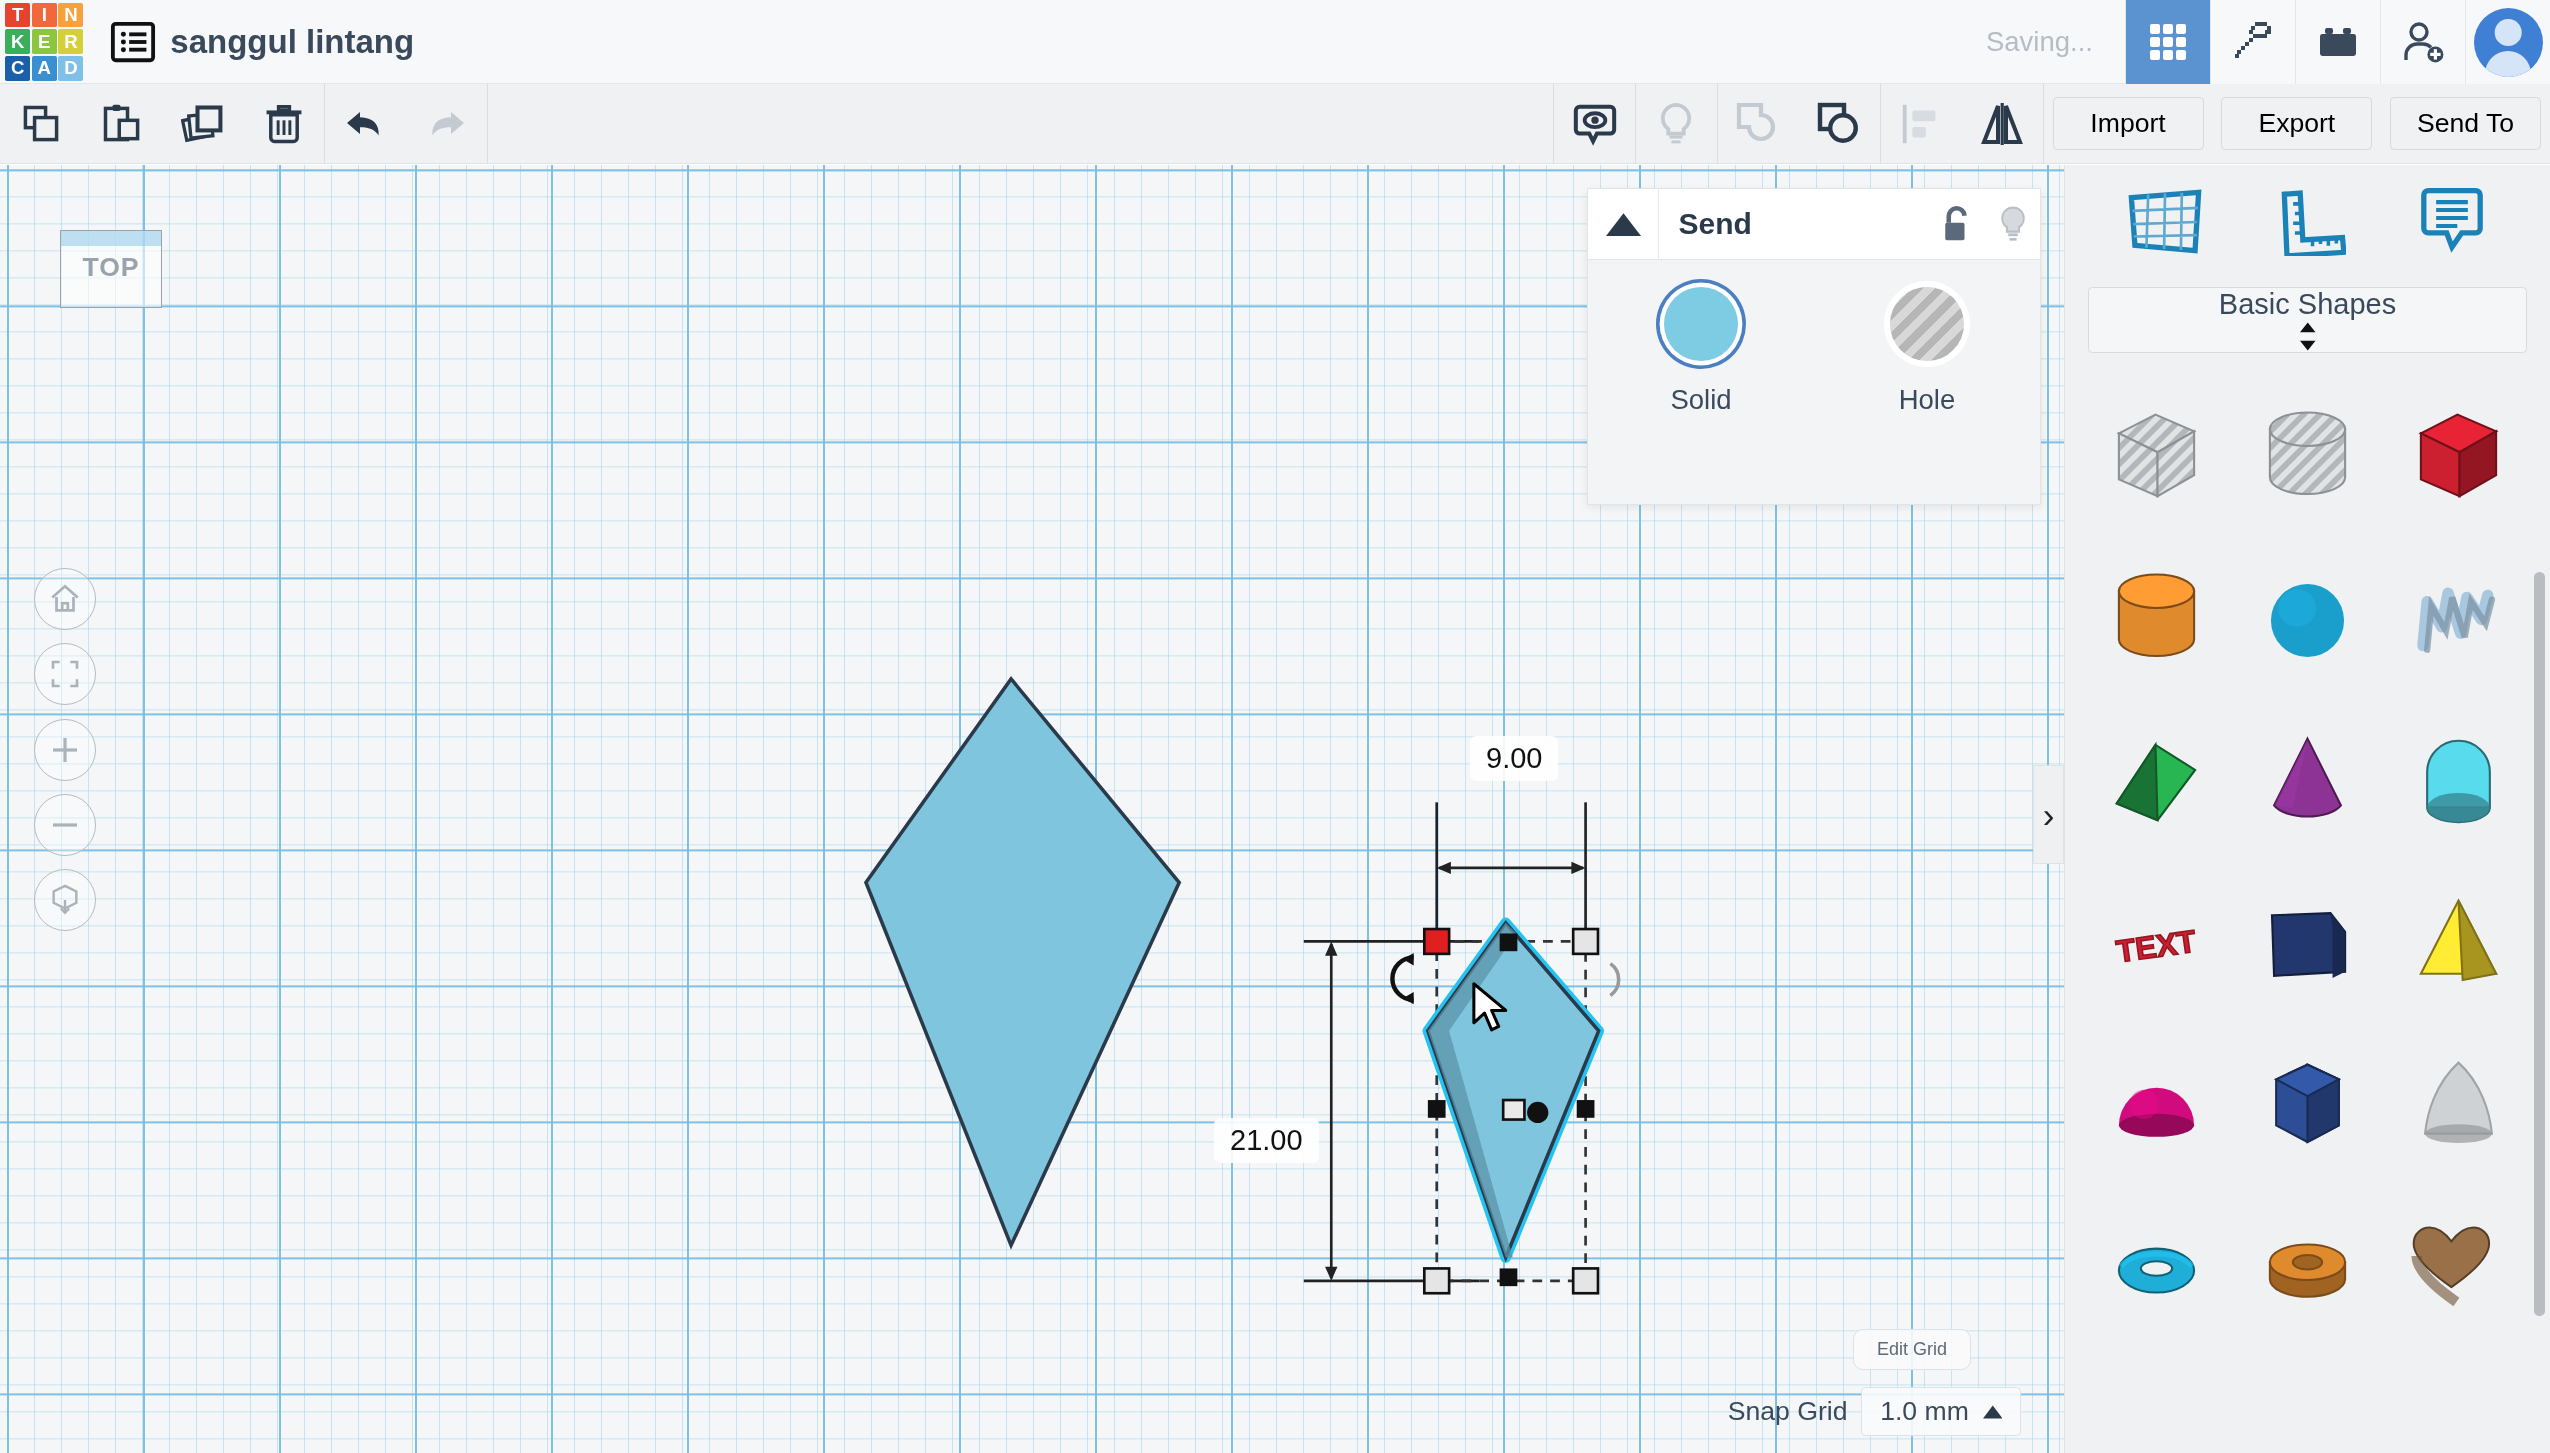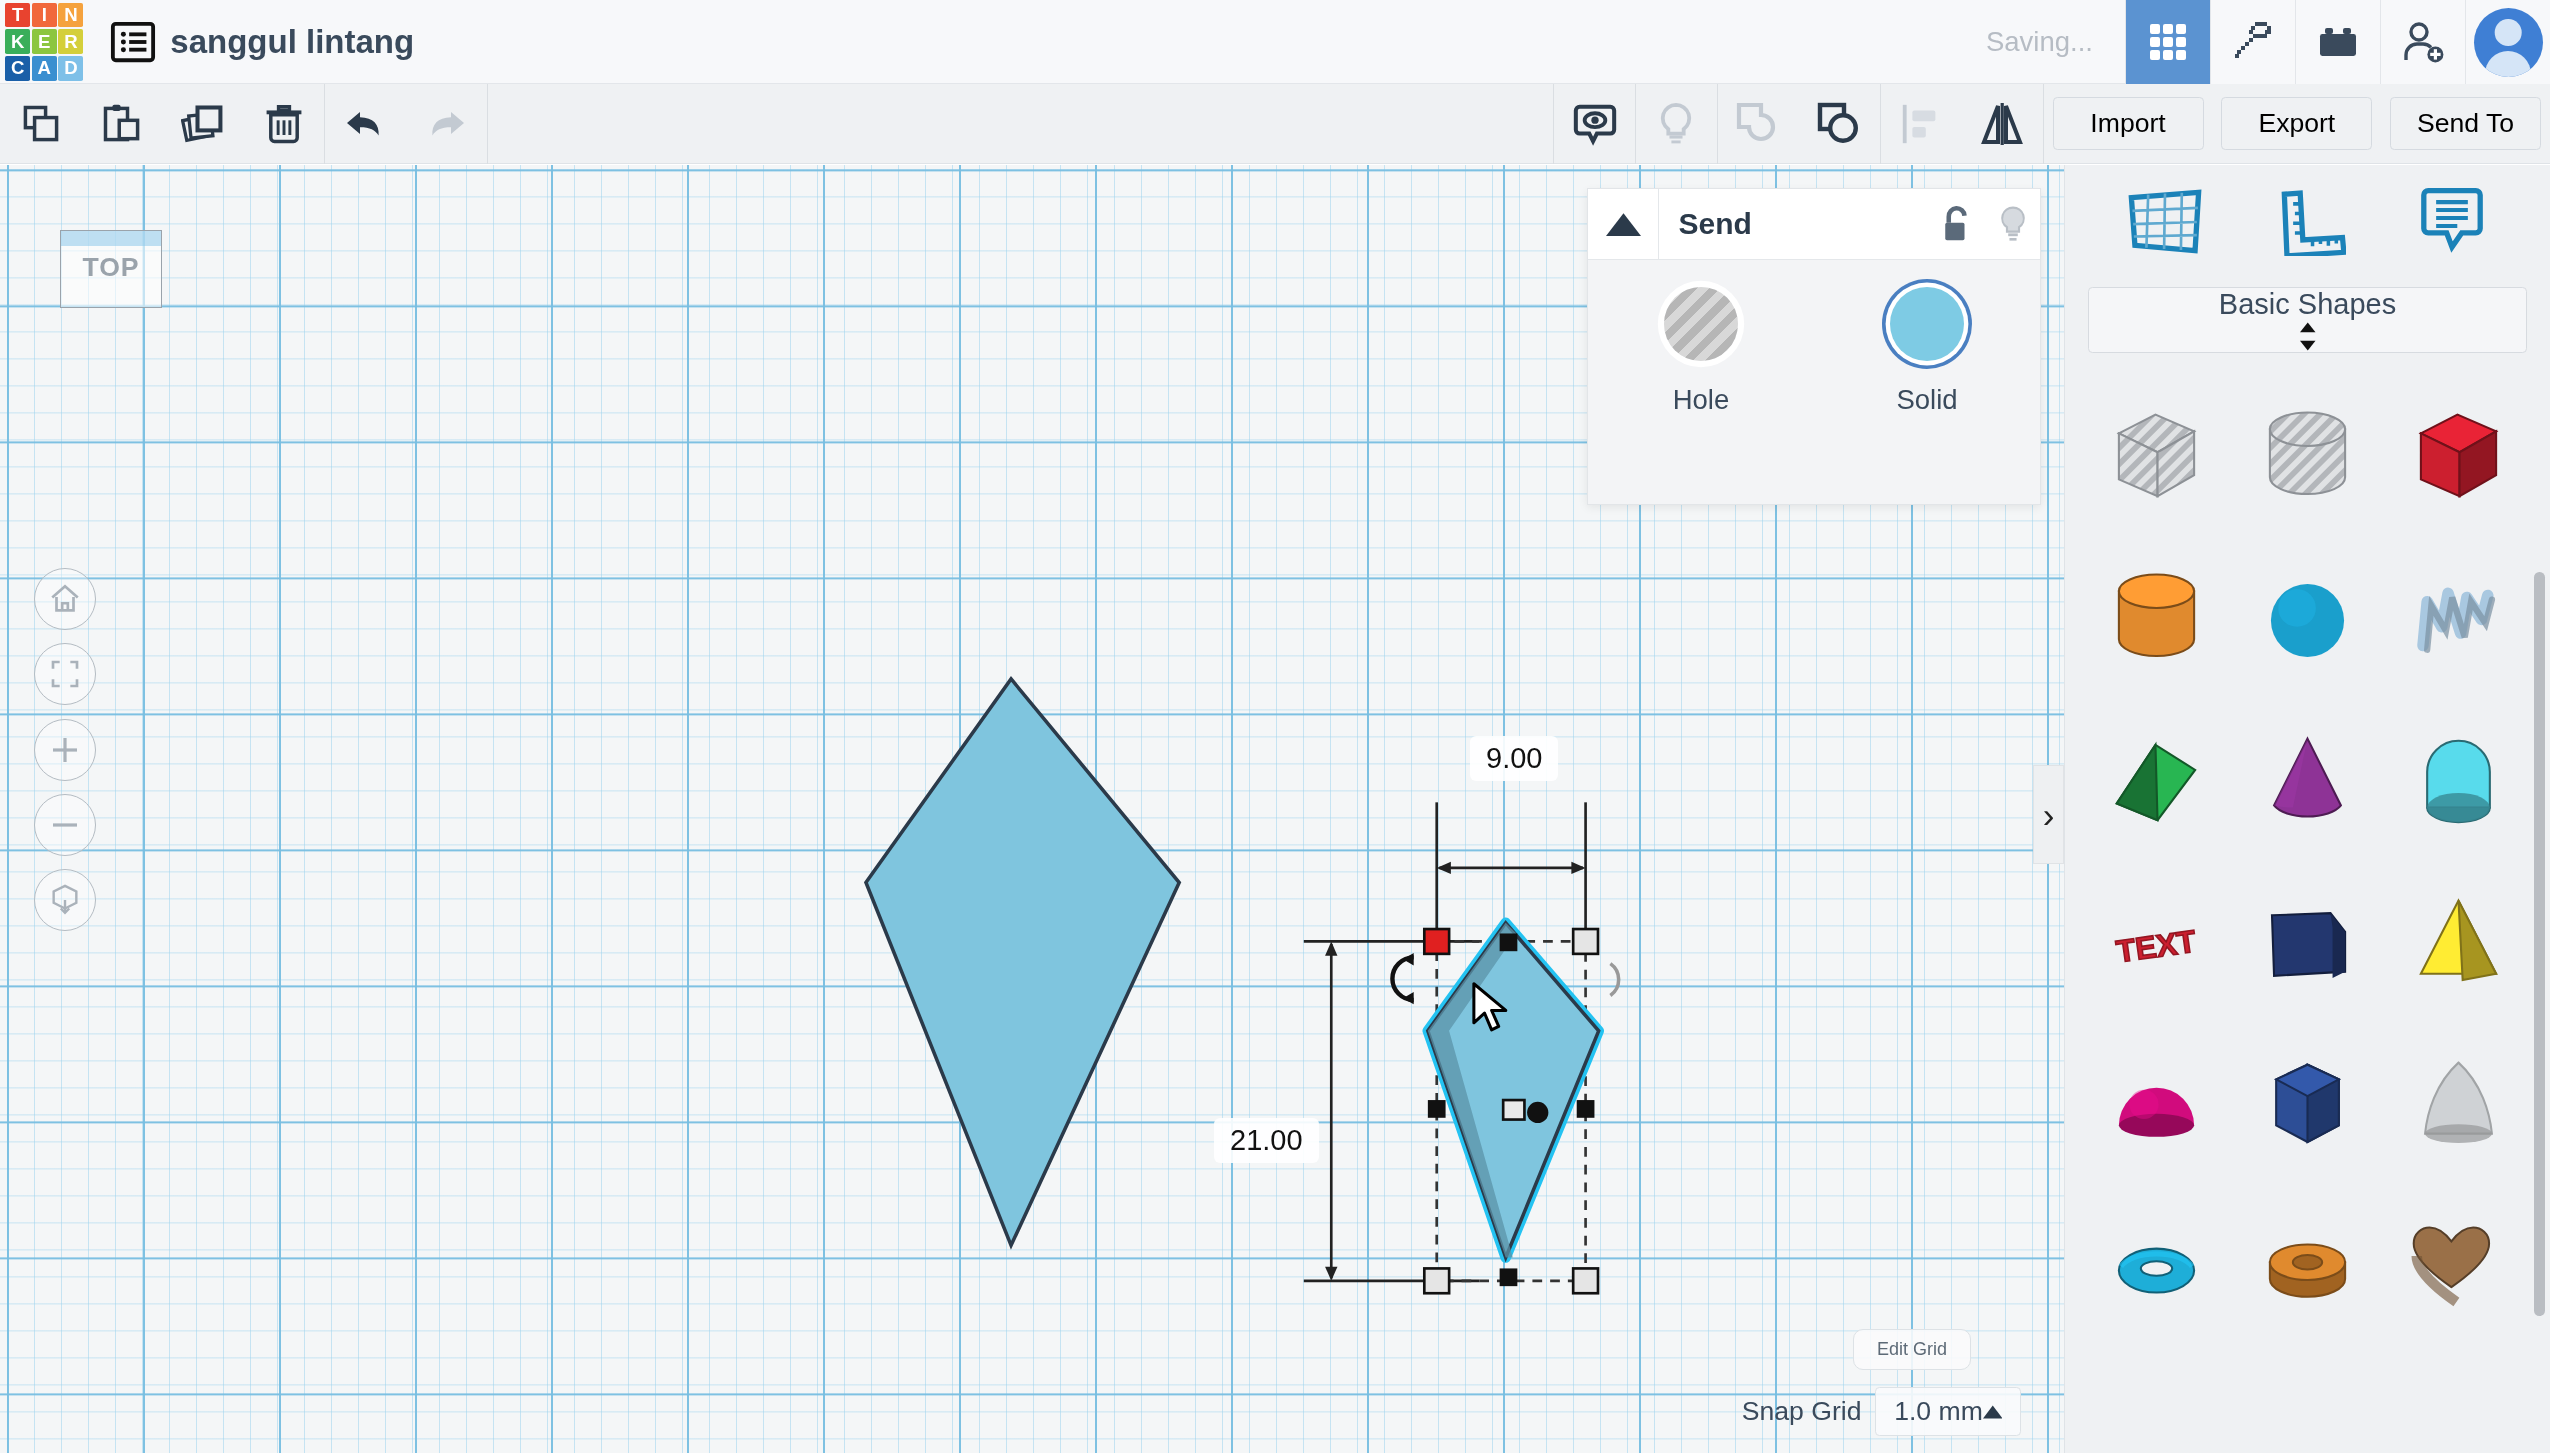--- a/index.html
+++ b/index.html
@@ -132,21 +132,21 @@
     padding: 8.9px 23px; font-size: 18px; color: #5d6a77; cursor: pointer; margin-left: 8px;
   }
   .snap-row {
     position: absolute; right: 43px; bottom: 17.7px;
     display: flex; align-items: center; gap: 14px;
   }
   .snap-label { font-size: 26.6px; color: #3a4a5c; }
   .snap-select {
     background: rgba(250,251,252,.9); border: 0.9px solid #dde2e6; border-radius: 4.4px;
     padding: 8px 17.7px; font-size: 26.6px; color: #3a4a5c; cursor: pointer;
-    display: flex; align-items: center; 
+    display: flex; align-items: center; gap: 14px;
   }
 
   
   .shape-panel {
     position: absolute; left: 1587px; top: 188px; width: 454px; height: 317px;
     background: #f3f4f6; border: 0.9px solid #e2e5e8;
     box-shadow: 0 2.7px 8.9px rgba(0,0,0,.08);
   }
   .sp-header {
     height: 71px; background: #fff; display: flex; align-items: center;
@@ -526,26 +526,26 @@
       <div class="sp-hdr-icon">
         <svg width="32" height="39" viewBox="0 0 18 22">
           <path d="M9 1.5a6 6 0 0 0-3.4 11V15h6.8v-2.5A6 6 0 0 0 9 1.5z" fill="#d6dadf" stroke="#b9bfc6" stroke-width="1.2"></path>
           <rect x="6.3" y="16" width="5.4" height="1.6" fill="#b9bfc6"></rect>
           <rect x="7" y="18.6" width="4" height="1.5" fill="#b9bfc6"></rect>
         </svg>
       </div>
     </div>
     <div class="sp-body">
       <div class="sp-opt">
+        <div class="sp-swatch solid"></div>
+        <div class="sp-optlabel">Solid</div>
+      </div>
+      <div class="sp-opt">
         <div class="sp-swatch hole"></div>
         <div class="sp-optlabel">Hole</div>
-      </div>
-      <div class="sp-opt">
-        <div class="sp-swatch solid"></div>
-        <div class="sp-optlabel">Solid</div>
       </div>
     </div>
   </div>
 
   <div class="panel-tab">›</div>
 
   <div class="sidebar">
     <div class="sb-iconrow">
       <div class="sb-icon">
         <svg width="78" height="69" viewBox="0 0 44 39">

